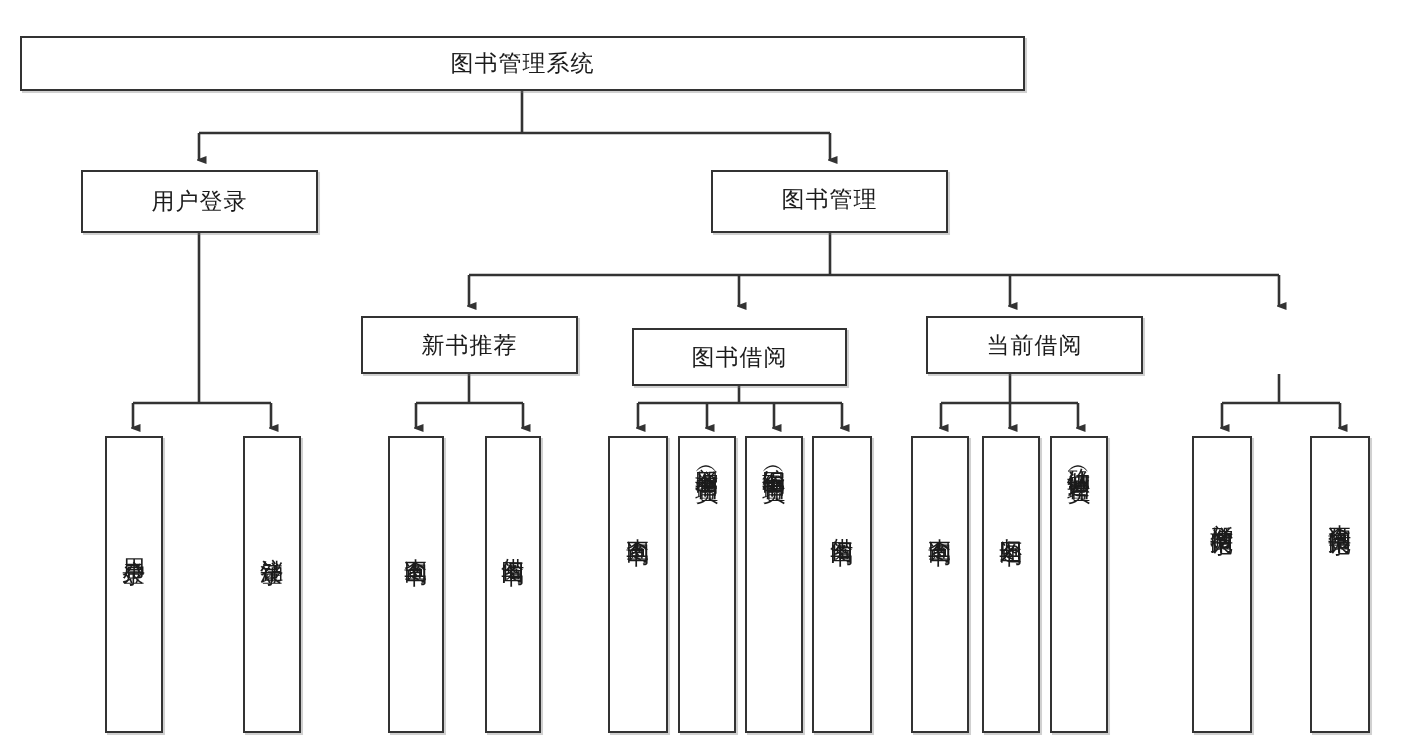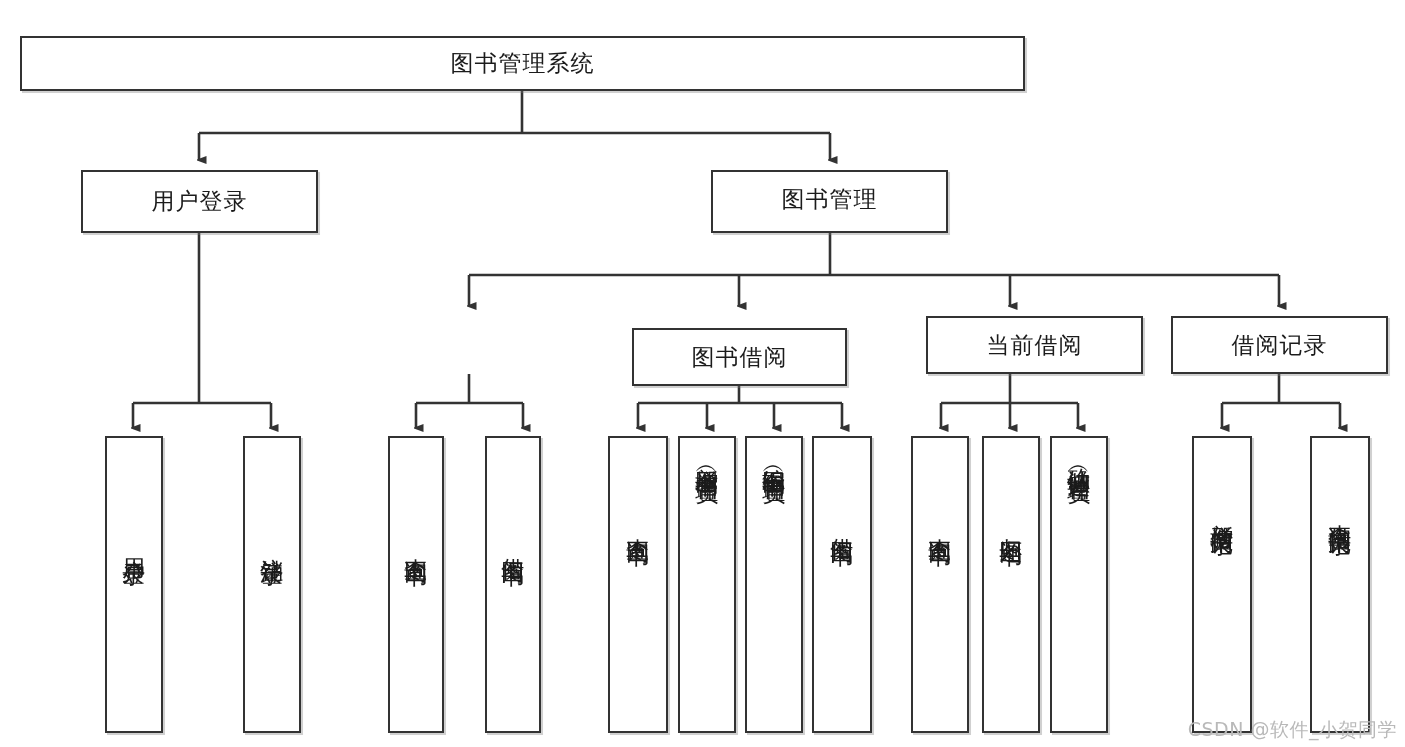--- a/index.html
+++ b/index.html
@@ -140,29 +140,29 @@
     <span class="label">图书管理系统</span>
   </div>
 
   <div class="node" style="left:81px; top:170px; width:237px; height:63px;">
     <span class="label">用户登录</span>
   </div>
   <div class="node" style="left:711px; top:170px; width:237px; height:63px;font-family:Liberation Mono, monospace;">
     <span class="label">图书管理</span>
   </div>
 
+  <div class="node" style="left:361px; top:316px; width:217px; height:58px;">
+    <span class="label">新书推荐</span>
+  </div>
   <div class="node" style="left:632px; top:328px; width:215px; height:58px;">
     <span class="label">图书借阅</span>
   </div>
   <div class="node" style="left:902px; top:316px; width:217px; height:58px;margin-left:24px;">
     <span class="label">当前借阅</span>
   </div>
-  <div class="node" style="left:1171px; top:316px; width:217px; height:58px;">
-    <span class="label">借阅记录</span>
-  </div>
 
   <div class="node leaf short" style="left:105px; top:436px; width:58px; height:297px;">
     <span class="label">用户登录</span>
   </div>
   <div class="node leaf short" style="left:243px; top:436px; width:58px; height:297px;">
     <span class="label">注销登录</span>
   </div>
 
   <div class="node leaf short" style="left:388px; top:436px; width:56px; height:297px;">
     <span class="label">查询图书</span>
@@ -194,15 +194,14 @@
     <span class="label">确认归还（管理员）</span>
   </div>
 
   <div class="node leaf mid2" style="left:1192px; top:436px; width:60px; height:297px;">
     <span class="label">新增借阅记录</span>
   </div>
   <div class="node leaf mid2" style="left:1310px; top:436px; width:60px; height:297px;">
     <span class="label">查询借阅记录</span>
   </div>
 
-  <div id="watermark">CSDN @软件_小贺同学</div>
 
 </div>
 
 </body></html>

